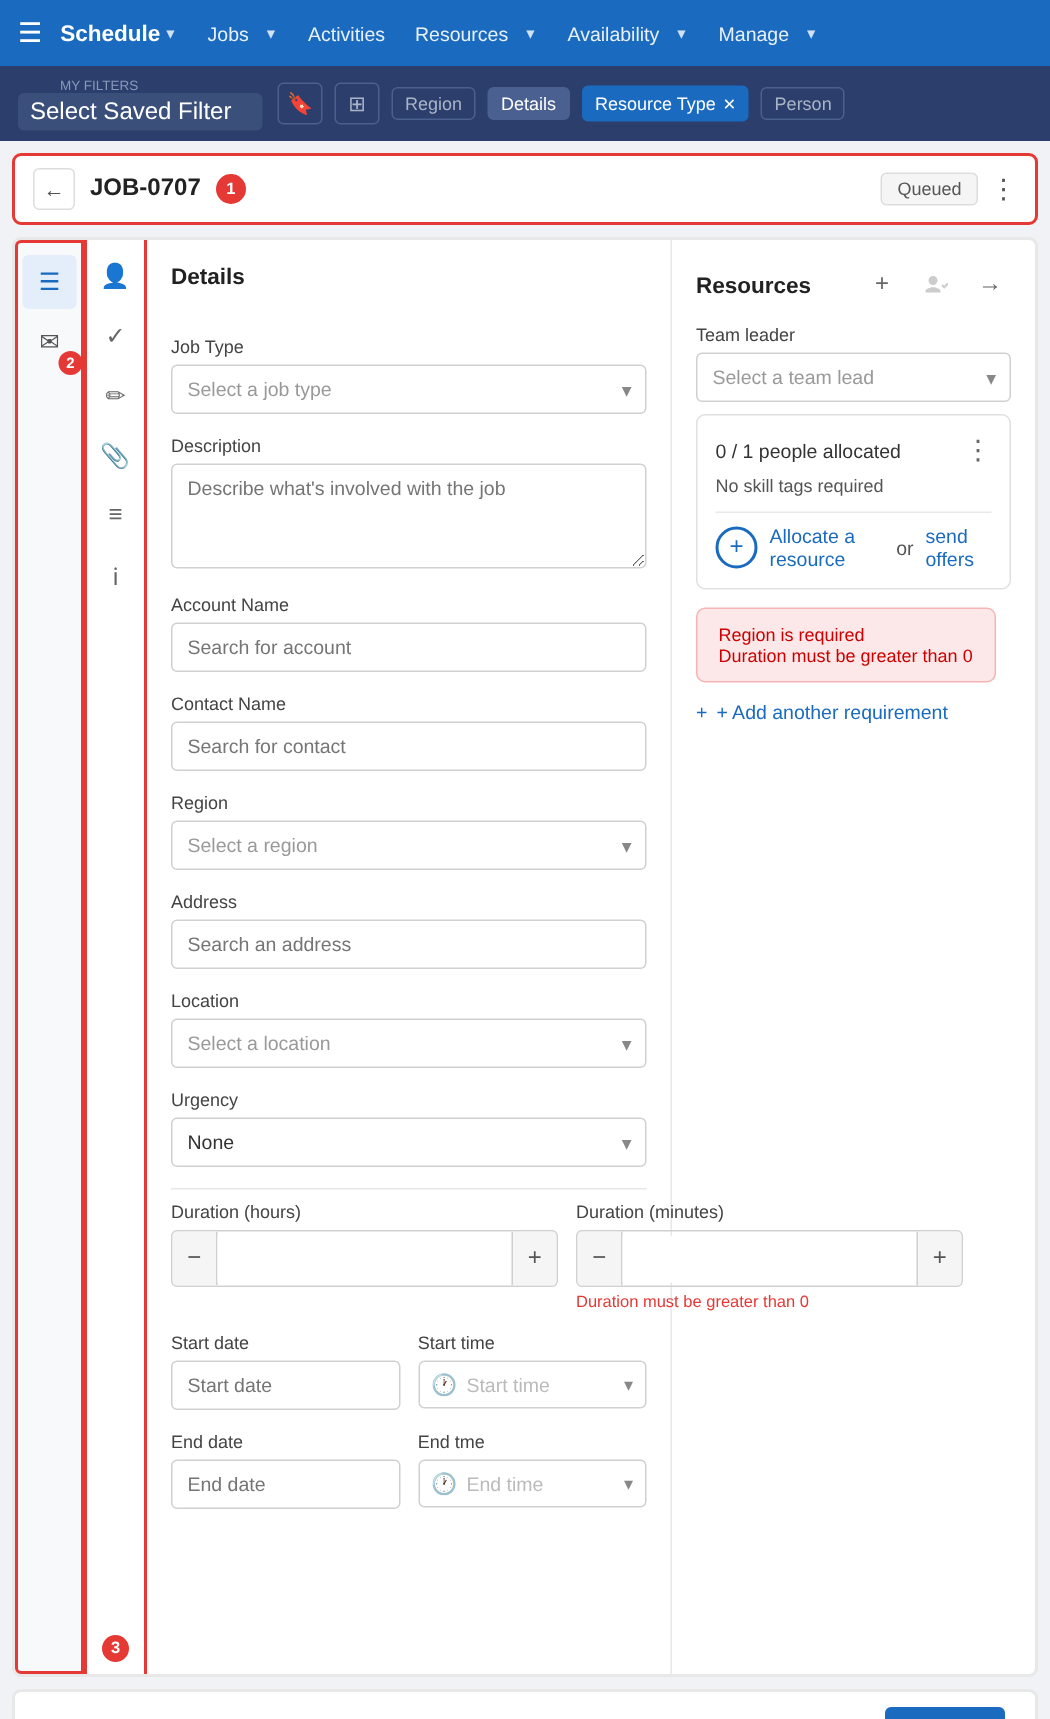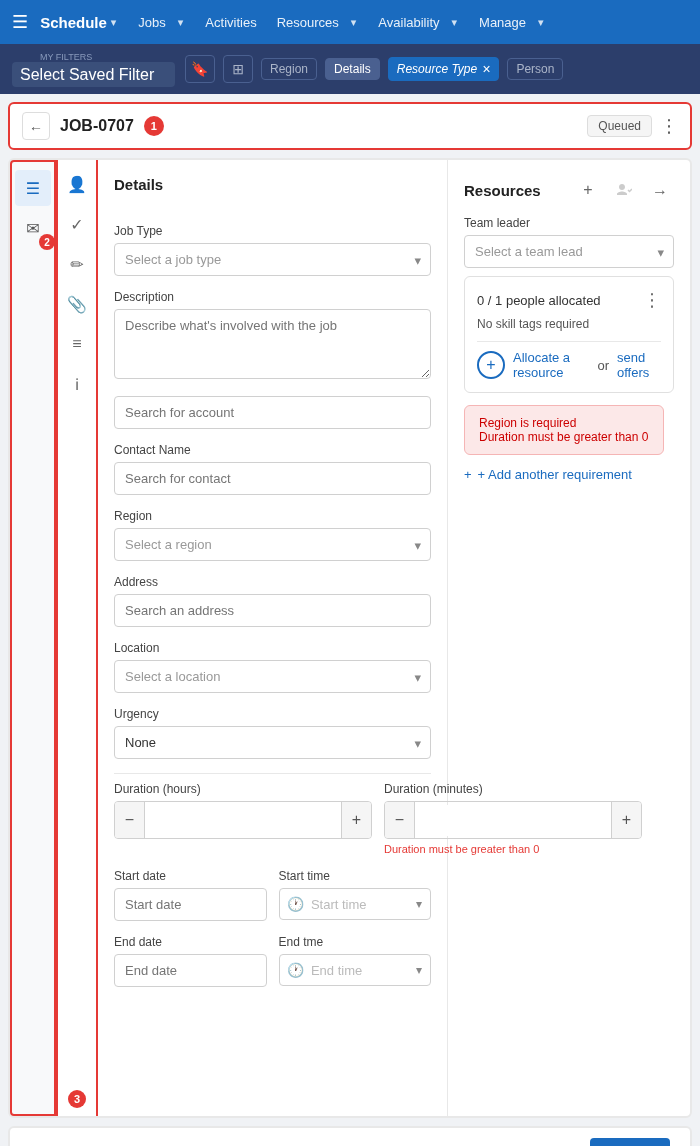--- a/index.html
+++ b/index.html
@@ -27,21 +27,21 @@
       align-items: center;
       padding: 0 12px;
       gap: 8px;
     }
     .filter-label { color: #aab4c8; font-size: 10px; margin-right: 2px; display: flex; flex-direction: column; }
     .filter-label span:first-child { font-size: 9px; color: #8899bb; padding-left: 28px; }
     .filter-select { background: #3a4f7a; border: none; color: white; font-size: 16px; padding: 4px 20px 4px 8px; border-radius: 4px; cursor: pointer; appearance: none; }
     .filter-icon-btn { background: transparent; border: 1px solid #4a6090; color: #aab4c8; width: 30px; height: 28px; border-radius: 4px; cursor: pointer; display: flex; align-items: center; justify-content: center; font-size: 14px; }
     .filter-tag { background: transparent; border: 1px solid #4a6090; color: #aab4c8; padding: 3px 8px; border-radius: 4px; font-size: 12px; cursor: pointer; }
     .filter-tag.active { background: #4a6090; color: white; }
-    .filter-tag-removable { background: #1a6bbf; border: 1px solid #1a6bbf; color: white; padding: 3px 8px; border-radius: 4px; font-size: 12px; display: flex; align-items: center; gap: 5px; cursor: pointer; font-style: italic; }
+    .filter-tag-removable { background: #1a6bbf; border: 1px solid #1a6bbf; color: white; padding: 3px 8px; border-radius: 4px; font-size: 12px; display: flex; align-items: center; gap: 5px; cursor: pointer; }
     .filter-tag-removable .remove { font-size: 14px; cursor: pointer; }
 
     
     .main-content {
       display: flex;
       flex-direction: column;
       padding: 8px;
       gap: 8px;
     }
 
@@ -445,20 +445,21 @@
           </select>
         </div>
       </div>
 
       <div class="form-group">
         <label class="form-label">Description</label>
         <textarea class="form-input" placeholder="Describe what's involved with the job" style=""></textarea>
       </div>
 
       <div class="form-group">
+        <label class="form-label">Account Name</label>
         <input class="form-input" type="text" placeholder="Search for account" style="">
       </div>
 
       <div class="form-group">
         <label class="form-label">Contact Name</label>
         <input class="form-input" type="text" placeholder="Search for contact" style="">
       </div>
 
       <div class="form-group">
         <label class="form-label">Region</label>

